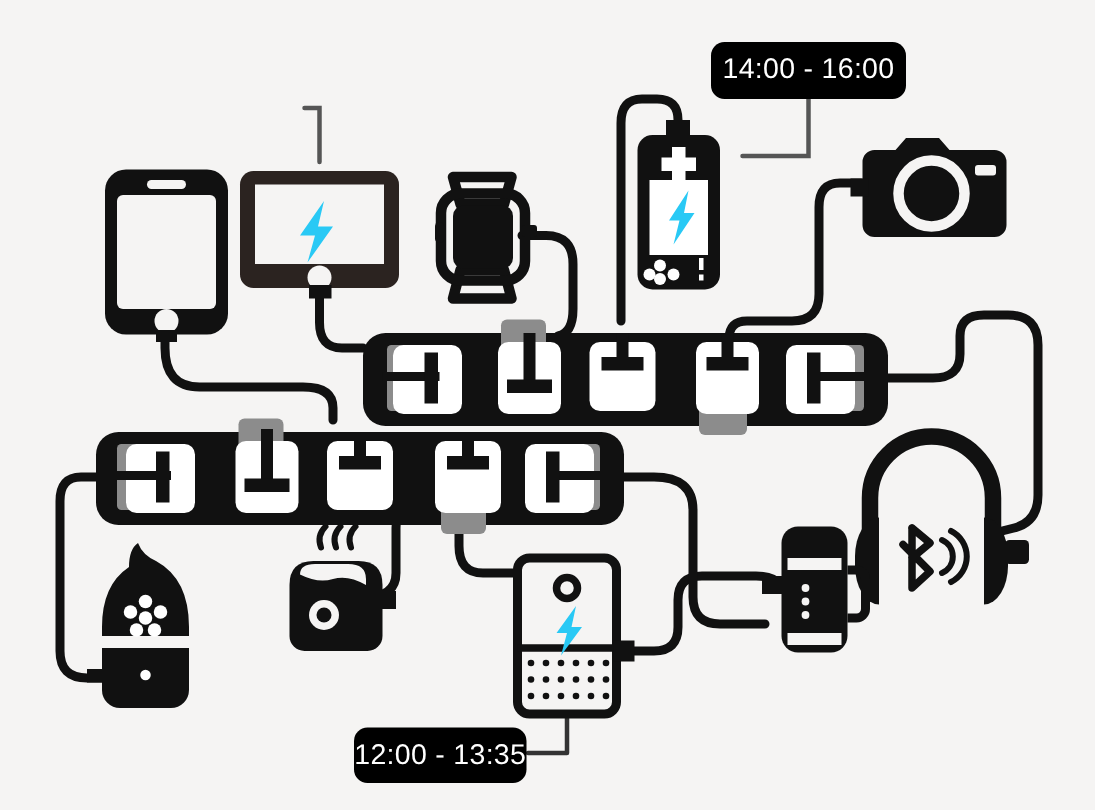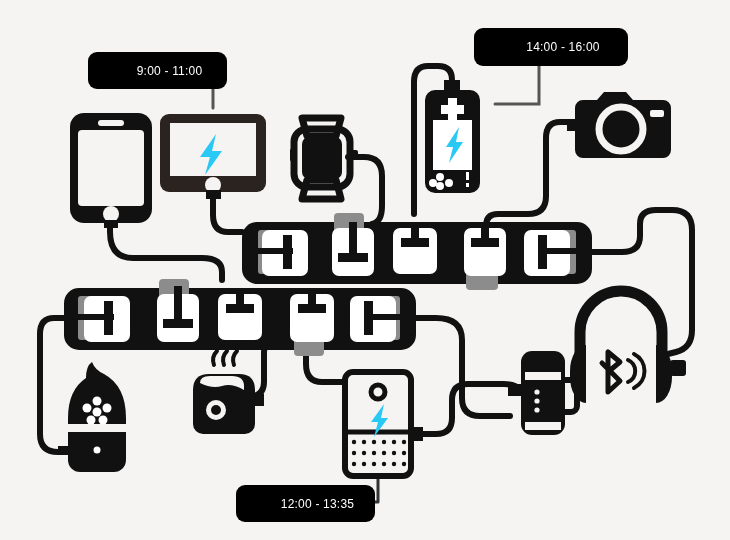--- a/index.html
+++ b/index.html
@@ -23,28 +23,27 @@
     left: 0;
     top: 0;
     width: 730px;
     height: 540px;
   }
   .time-label {
     position: absolute;
     background: #000000;
     color: #ffffff;
     border-radius: 9px;
-    font-size: 12px;
+    font-size: 19px;
     letter-spacing: 0.2px;
     display: flex;
     align-items: center;
     justify-content: center;
     white-space: nowrap;
     font-family: "Liberation Sans", sans-serif;
-    padding-left: 24px;
   }
   #label-morning { left: 88px;  top: 52px;  width: 115px; height: 37px; }
   #label-afternoon { left: 474px; top: 28px; width: 130px; height: 38px; }
   #label-noon   { left: 236px; top: 485px; width: 115px; height: 37px; }
 </style>
 </head>
 <body>
 
 <div id="stage">
 
@@ -287,19 +286,18 @@
 
       <g>
         <rect x="380" y="296" width="20" height="44" rx="3" fill="#8c8c8c"></rect>
         <rect x="350" y="296" width="46" height="46" rx="7" fill="#ffffff"></rect>
         <rect x="366" y="314" width="44" height="6" fill="#111111"></rect>
         <rect x="364" y="301" width="9" height="34" fill="#111111"></rect>
       </g>
     </g>
   </svg>
 
-  <div class="time-label" id="label-morning">9:00 - 11:00</div>
 
   <div class="time-label" id="label-afternoon">14:00 - 16:00</div>
 
   <div class="time-label" id="label-noon">12:00 - 13:35</div>
 
 </div>
 
 </body></html>

